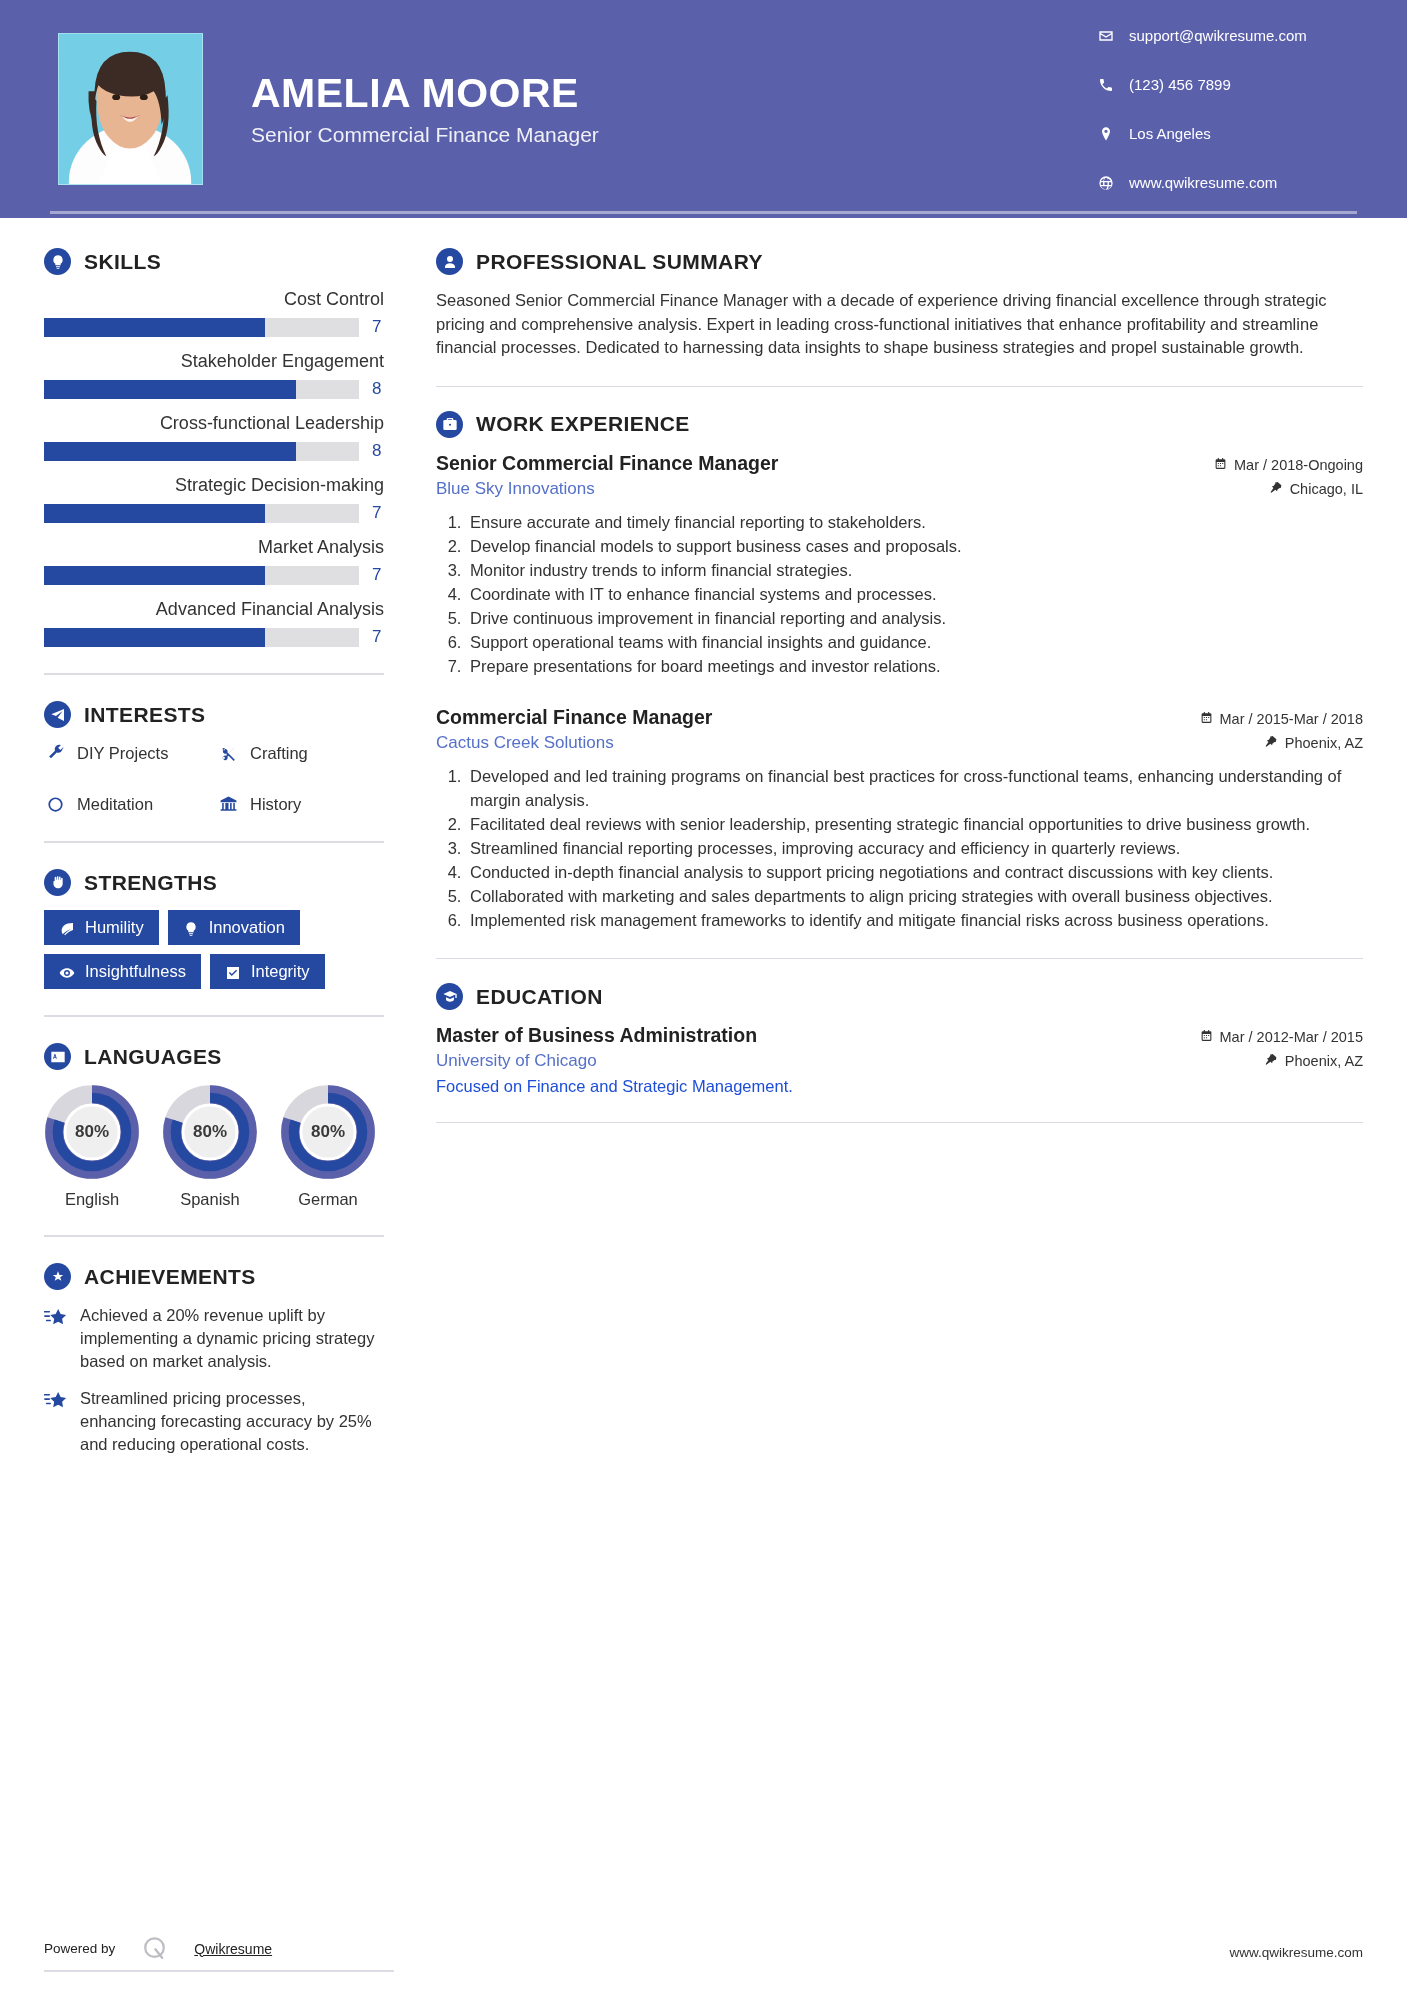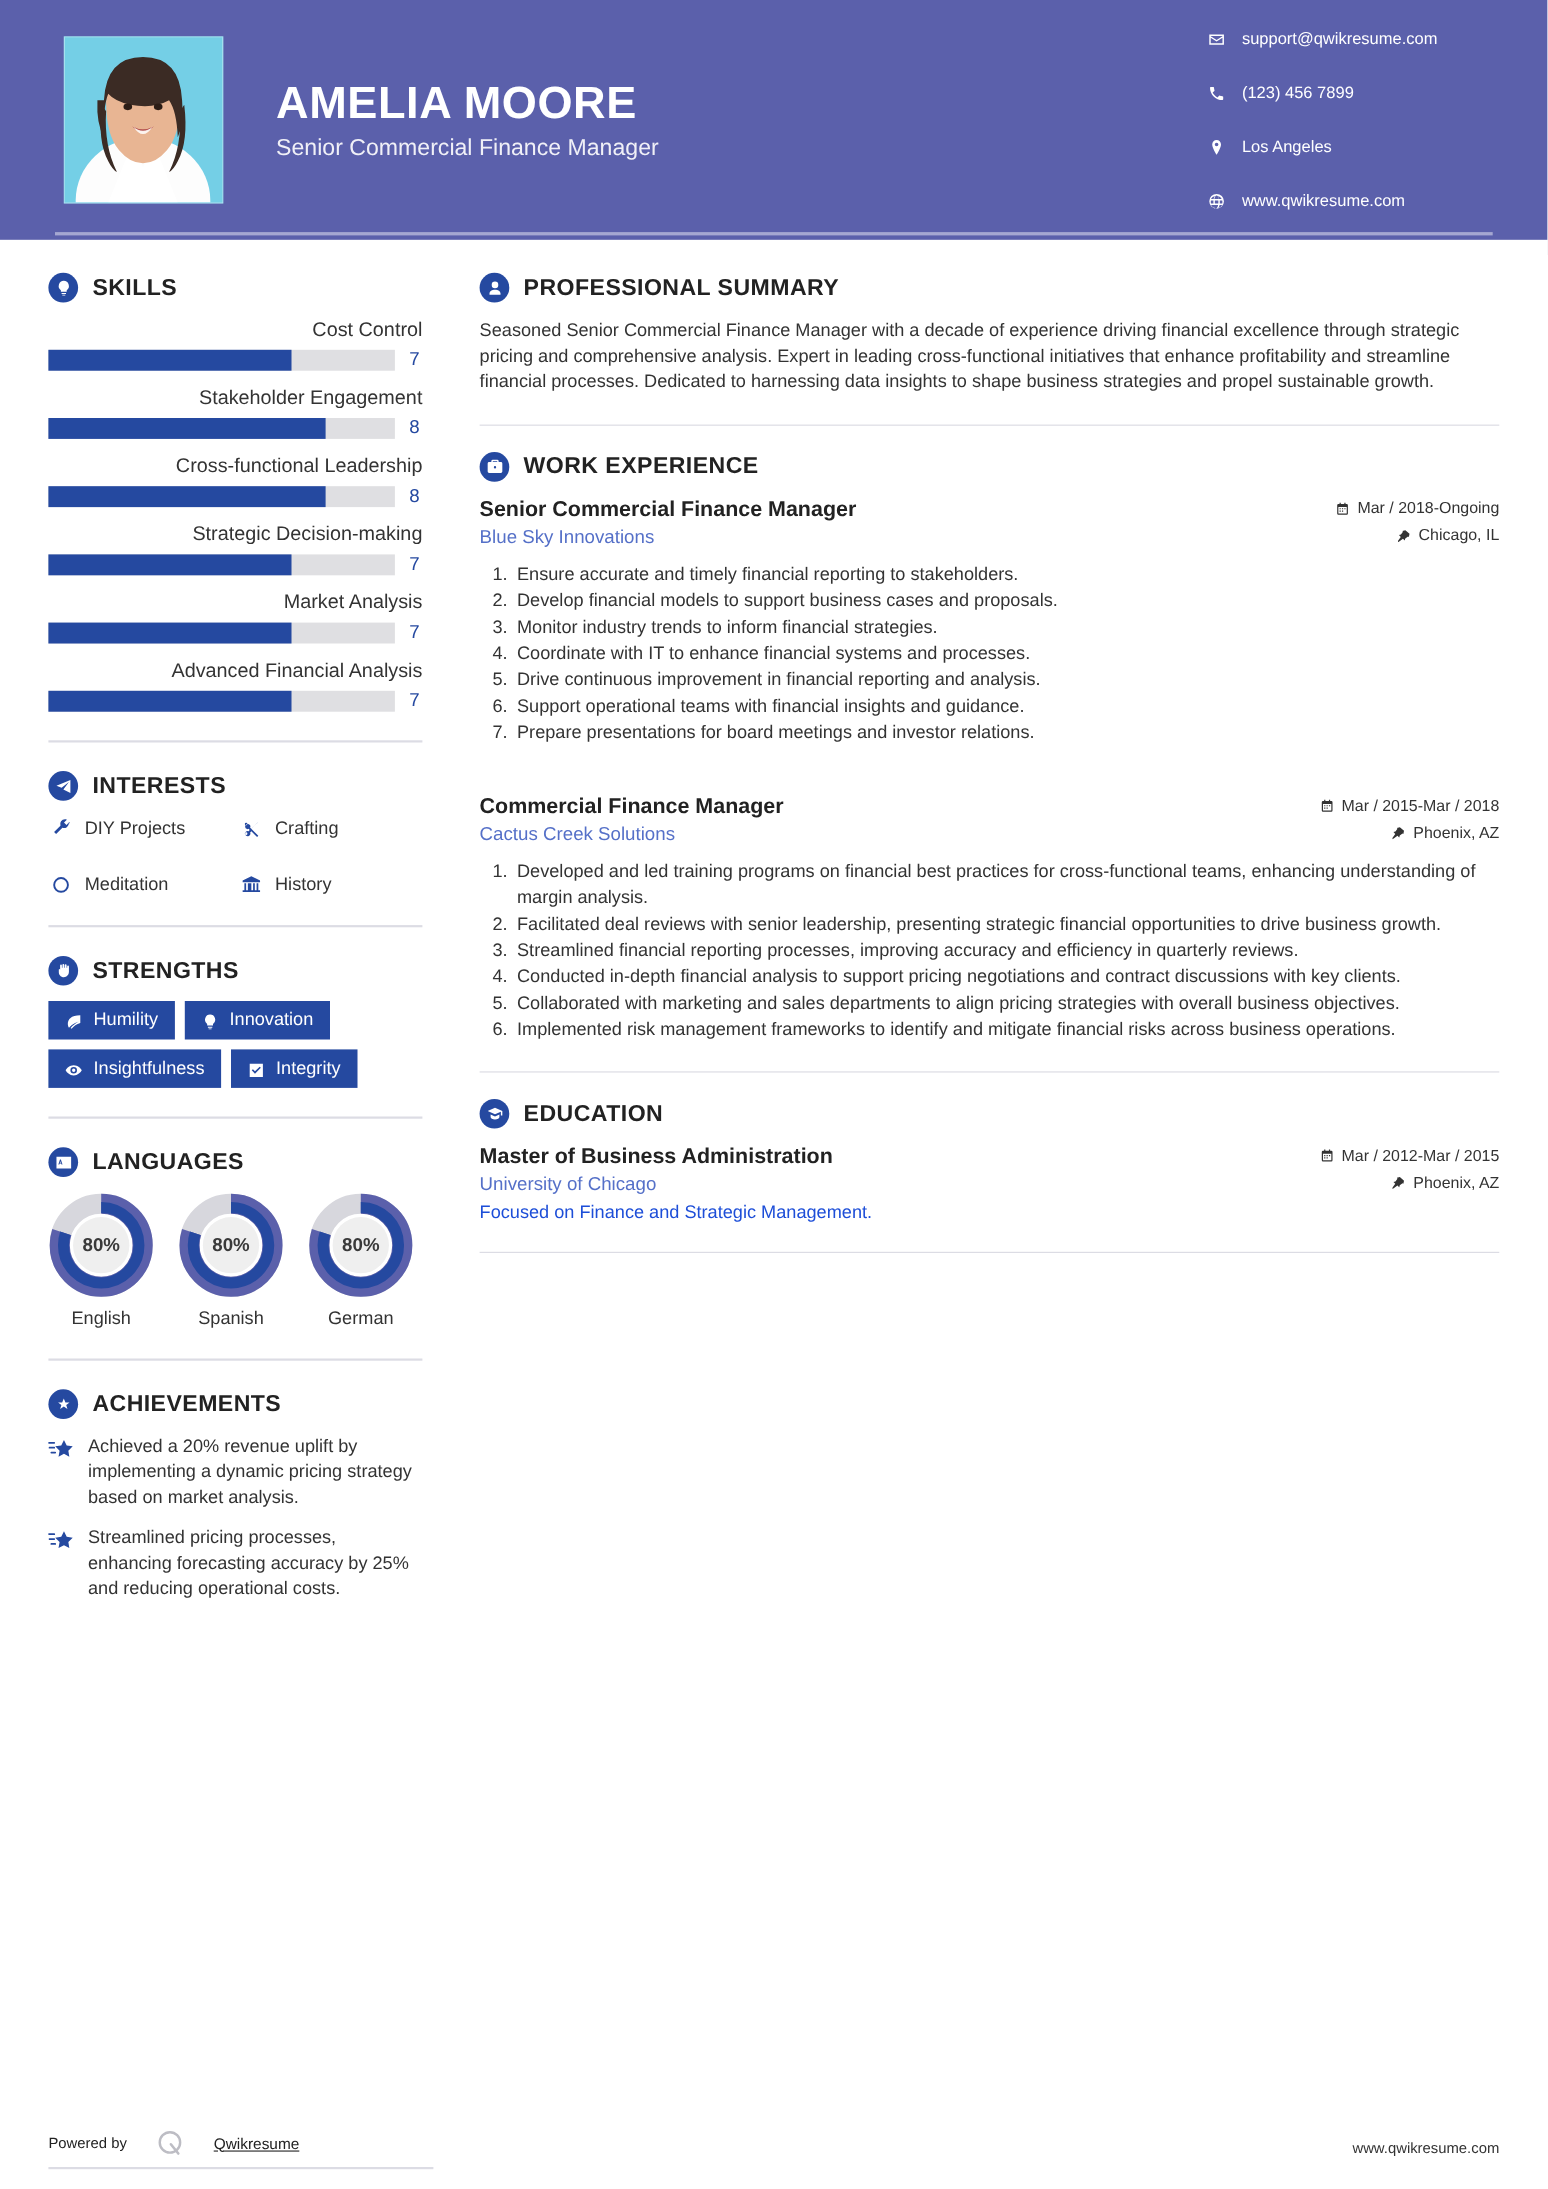--- a/index.html
+++ b/index.html
@@ -112,28 +112,28 @@
   .ach-item { display:flex; gap: 12px; margin-bottom: 15px; }
   .ach-ico { width: 24px; flex:none; padding-top: 3px; }
   .ach-ico svg { width: 23px; height: 20px; }
   .ach-text { font-size: 16.5px; color:#333; line-height: 1.38; }
 
   
   .summary { font-size: 16.5px; line-height: 1.43; color:#333; }
   .job { margin-bottom: 6px; }
   .job-top { display:flex; justify-content:space-between; align-items:baseline; }
   .job-title { font-size: 19.5px; font-weight: 700; color:#222; }
-  .job-meta { font-size: 14.5px; color:#333; display:flex; align-items:center; gap:7px; white-space:nowrap; }
+  .job-meta { font-size: 14.5px; color:#333; display:flex; align-items:flex-start; gap:7px; white-space:nowrap; }
   .job-meta svg { width:13px; height:13px; fill:#333; flex:none; }
   .job-sub { display:flex; justify-content:space-between; align-items:baseline; margin-top: 4px; }
   .job-company { font-size: 17px; color:#5570c8; }
   ol.bullets { margin: 12px 0 0 30px; }
   ol.bullets li { font-size: 16.5px; line-height: 1.4; color:#333; padding-left: 4px; margin-bottom: 1px; }
   .edu-note { font-size: 16.5px; color:#1d4ed8; margin-top: 6px; }
-  .job.spaced { margin-top: 44px; }
+  .job.spaced { margin-top: 28px; }
 
   
   .footer {
     position:absolute; left:0; right:0; bottom: 0;
     height: 68px;
   }
   .powered {
     position:absolute; left: 44px; bottom: 28px;
     display:flex; align-items:center; gap: 26px;
     font-size: 13.5px; color:#222;

